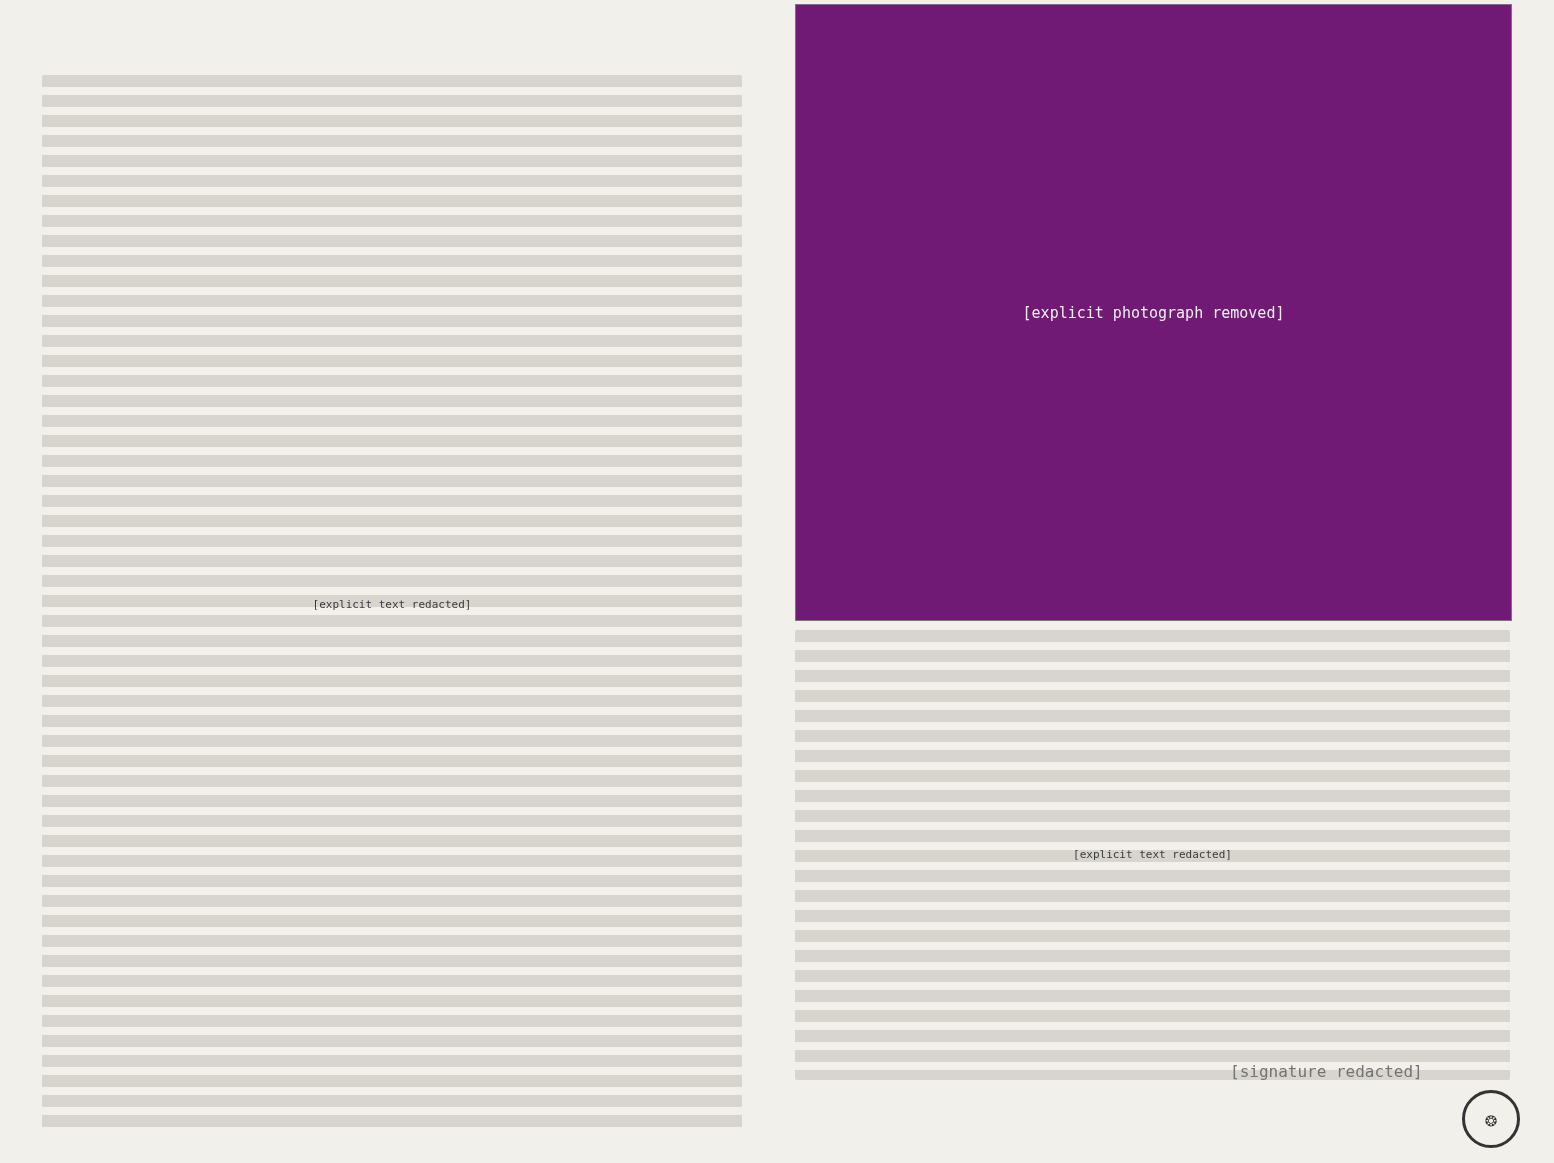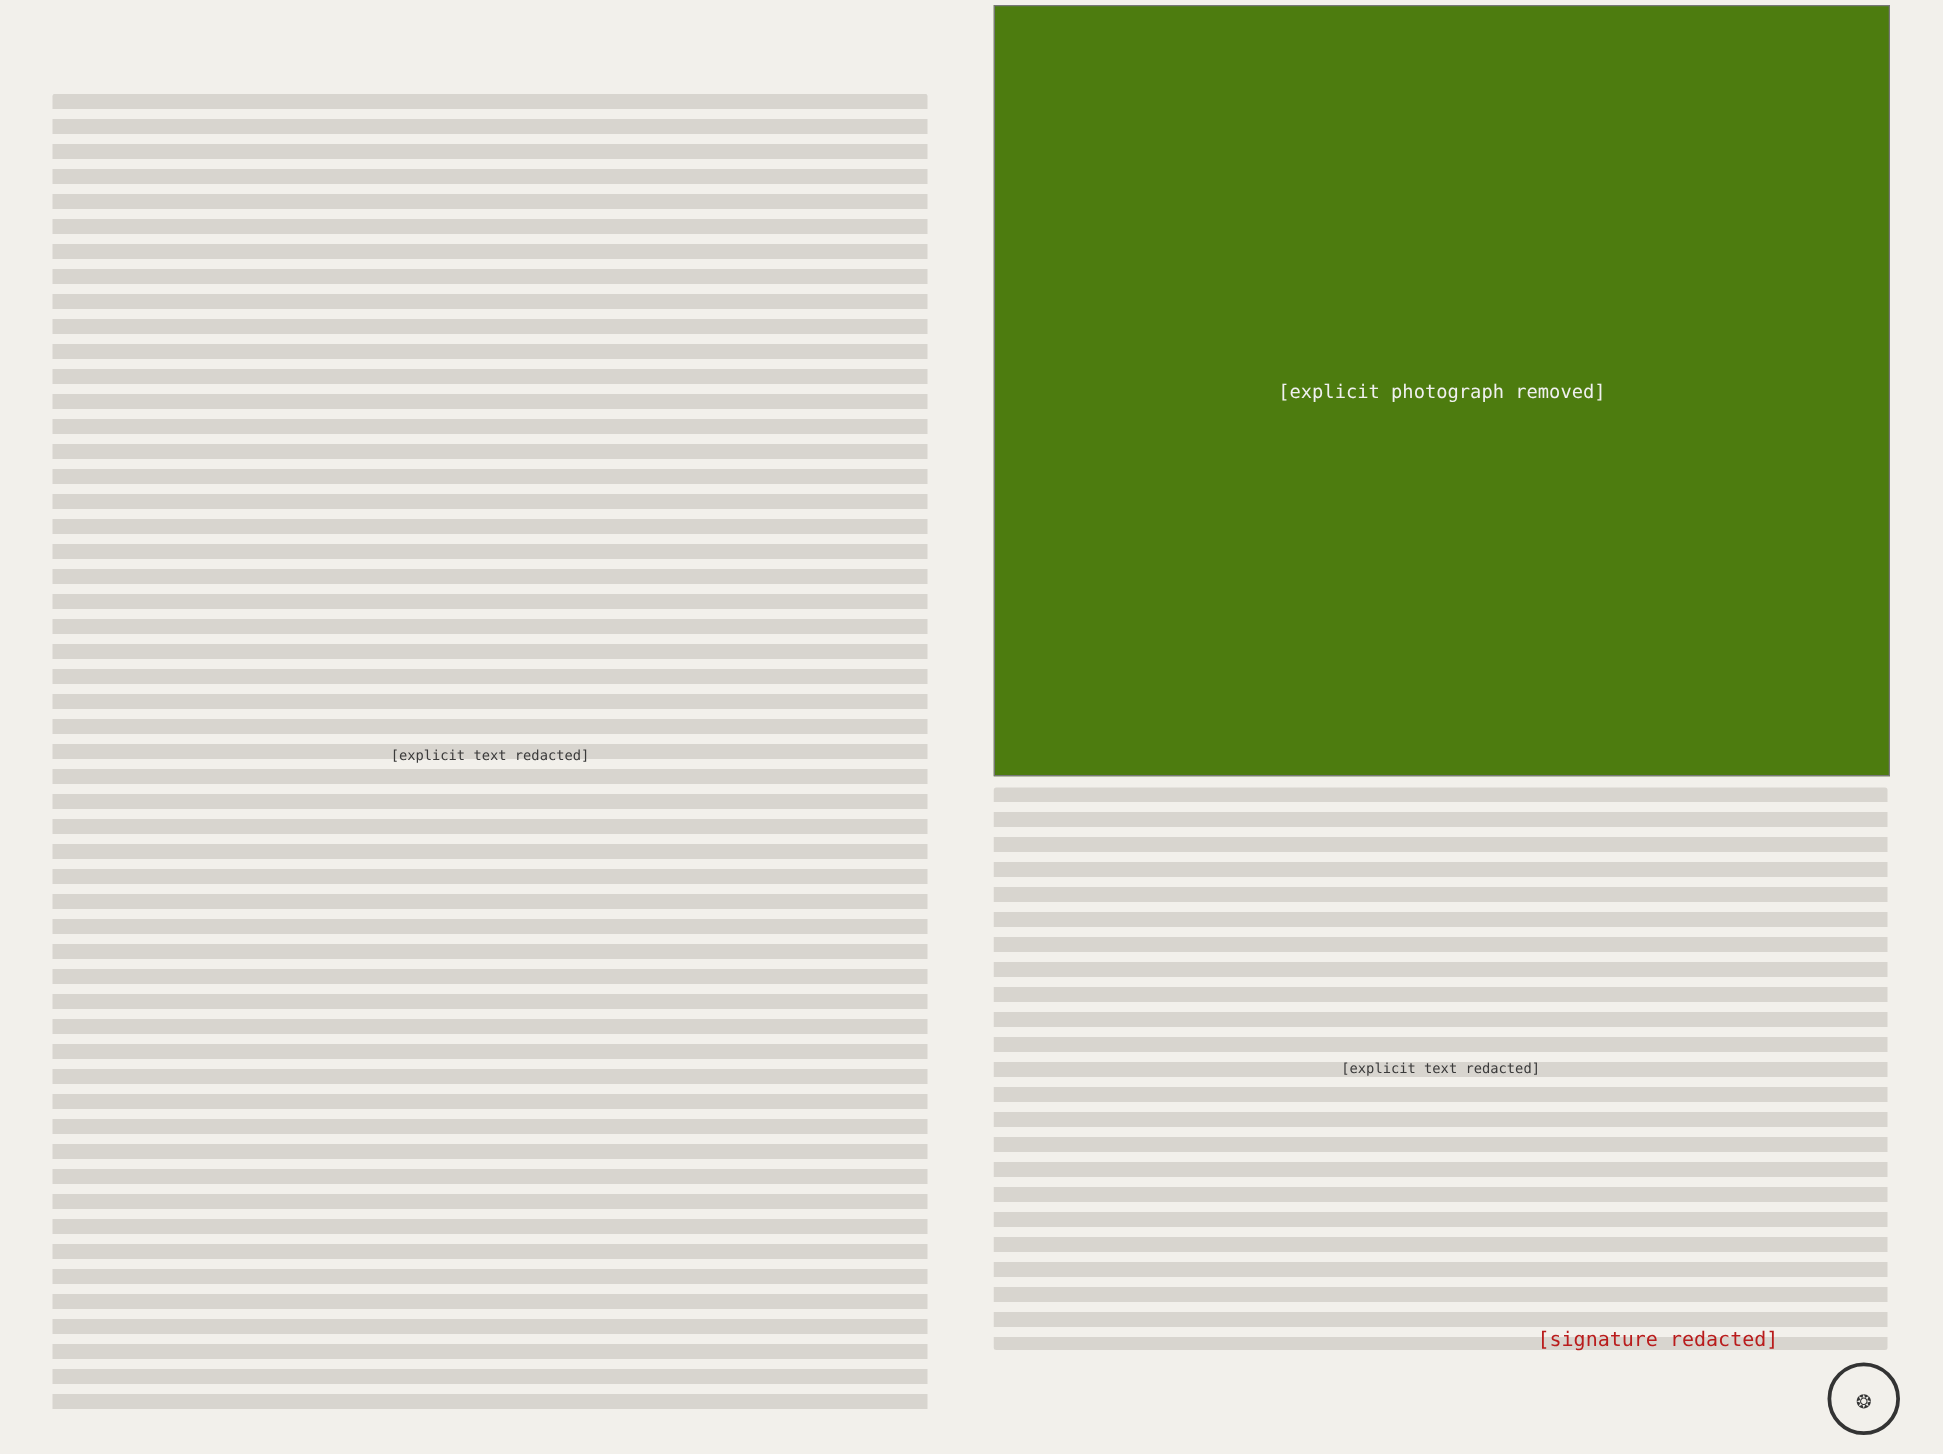--- a/index.html
+++ b/index.html
@@ -1,25 +1,25 @@
 <!DOCTYPE html>
 <html><head>
 <meta charset="utf-8">
 <style>
   html,body{margin:0;padding:0;}
   body{width:1554px;height:1163px;background:#f2f0eb;font-family:"DejaVu Sans Mono",monospace;overflow:hidden;}
   .page{position:relative;width:1554px;height:1163px;}
   .col-left{position:absolute;left:42px;top:75px;width:700px;height:1060px;}
-  .photo{position:absolute;left:795px;top:4px;width:715px;height:615px;background:#4d7c0f;border:1px solid #777;
+  .photo{position:absolute;left:795px;top:4px;width:715px;height:615px;background:#701a75;border:1px solid #777;
          display:flex;align-items:center;justify-content:center;color:#f0f0f0;font-size:15px;text-align:center;}
   .col-right{position:absolute;left:795px;top:630px;width:715px;height:450px;}
   .redacted{color:#3a3a3a;font-size:11px;line-height:1.45;background:repeating-linear-gradient(
       to bottom,#d8d5cf 0 12px,transparent 12px 20px);height:100%;border-radius:2px;
       display:flex;align-items:center;justify-content:center;text-align:center;padding:12px;box-sizing:border-box;}
-  .sig{position:absolute;left:1230px;top:1062px;font-size:16px;color:#b91c1c;}
+  .sig{position:absolute;left:1230px;top:1062px;font-size:16px;color:#737373;}
   .mark{position:absolute;left:1462px;top:1090px;width:52px;height:52px;border-radius:50%;
         border:3px solid #333;display:flex;align-items:center;justify-content:center;color:#333;font-size:20px;}
 </style>
 </head>
 <body>
 
 <div class="page">
   <div class="col-left">
     <div class="redacted">[explicit text redacted]</div>
   </div>

